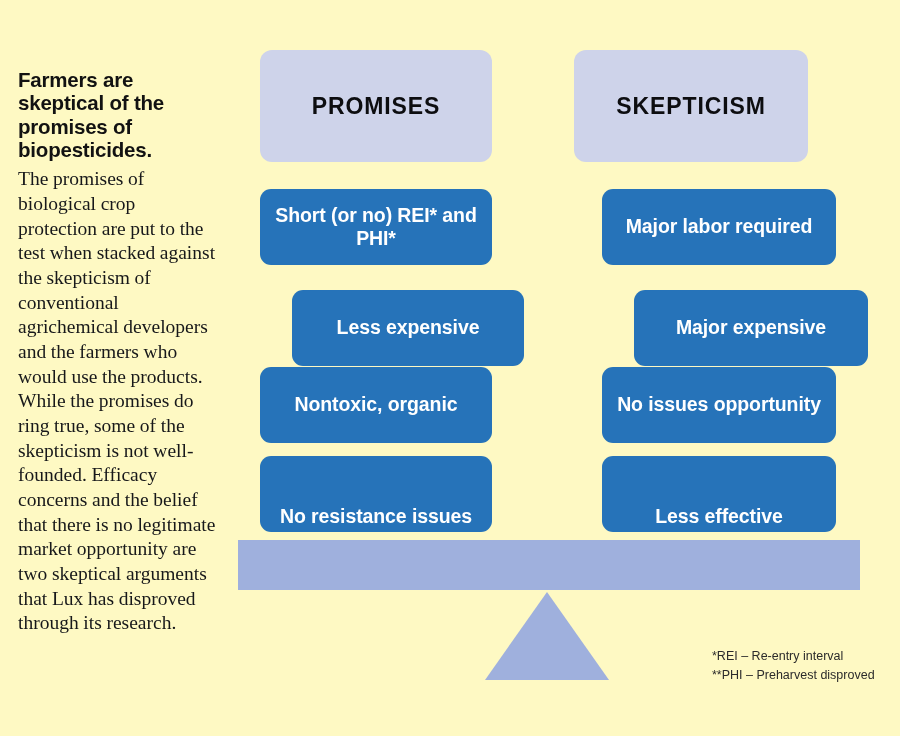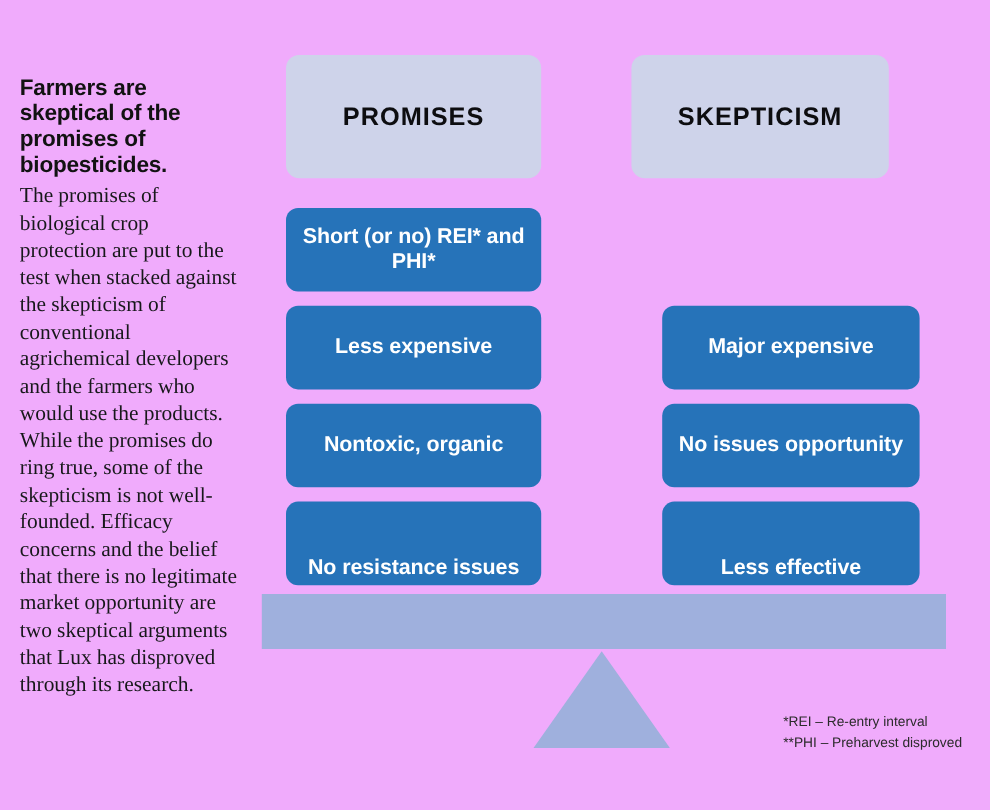--- a/index.html
+++ b/index.html
@@ -9,21 +9,21 @@
     background: #ffffff;
   }
   body {
     font-family: "Liberation Sans", sans-serif;
     -webkit-font-smoothing: antialiased;
   }
   #infographic {
     position: relative;
     width: 900px;
     height: 736px;
-    background: #f0abfc;
+    background: #fef9c3;
     overflow: hidden;
   }
 
   
   .text-column {
     position: absolute;
     left: 18px;
     top: 68px;
     width: 200px;
   }
@@ -83,21 +83,21 @@
     font-weight: bold;
     font-size: 19.5px;
     line-height: 1.2;
     color: #ffffff;
     letter-spacing: -0.1px;
   }
   .col-left  { left: 260px; width: 232px; }
   .col-right { left: 602px; width: 234px; }
 
   .row-0 { top: 189px; height: 76px; }
-  .row-1 { top: 278px; height: 76px; }
+  .row-1 { top: 290px; height: 76px; margin-left: 32px; }
   .row-2 { top: 367px; height: 76px; }
   .row-3 { top: 456px; height: 76px; align-items: flex-end; }
 
   
   #beam {
     position: absolute;
     left: 238px;
     top: 540px;
     width: 622px;
     height: 50px;
@@ -152,20 +152,23 @@
   <div class="card col-left row-1">
     <span class="label">Less expensive</span>
   </div>
   <div class="card col-left row-2">
     <span class="label">Nontoxic, organic</span>
   </div>
   <div class="card col-left row-3">
     <span class="label">No resistance issues</span>
   </div>
 
+  <div class="card col-right row-0">
+    <span class="label">Major labor required</span>
+  </div>
   <div class="card col-right row-1">
     <span class="label">Major expensive</span>
   </div>
   <div class="card col-right row-2">
     <span class="label">No issues opportunity</span>
   </div>
   <div class="card col-right row-3">
     <span class="label">Less effective</span>
   </div>
 

